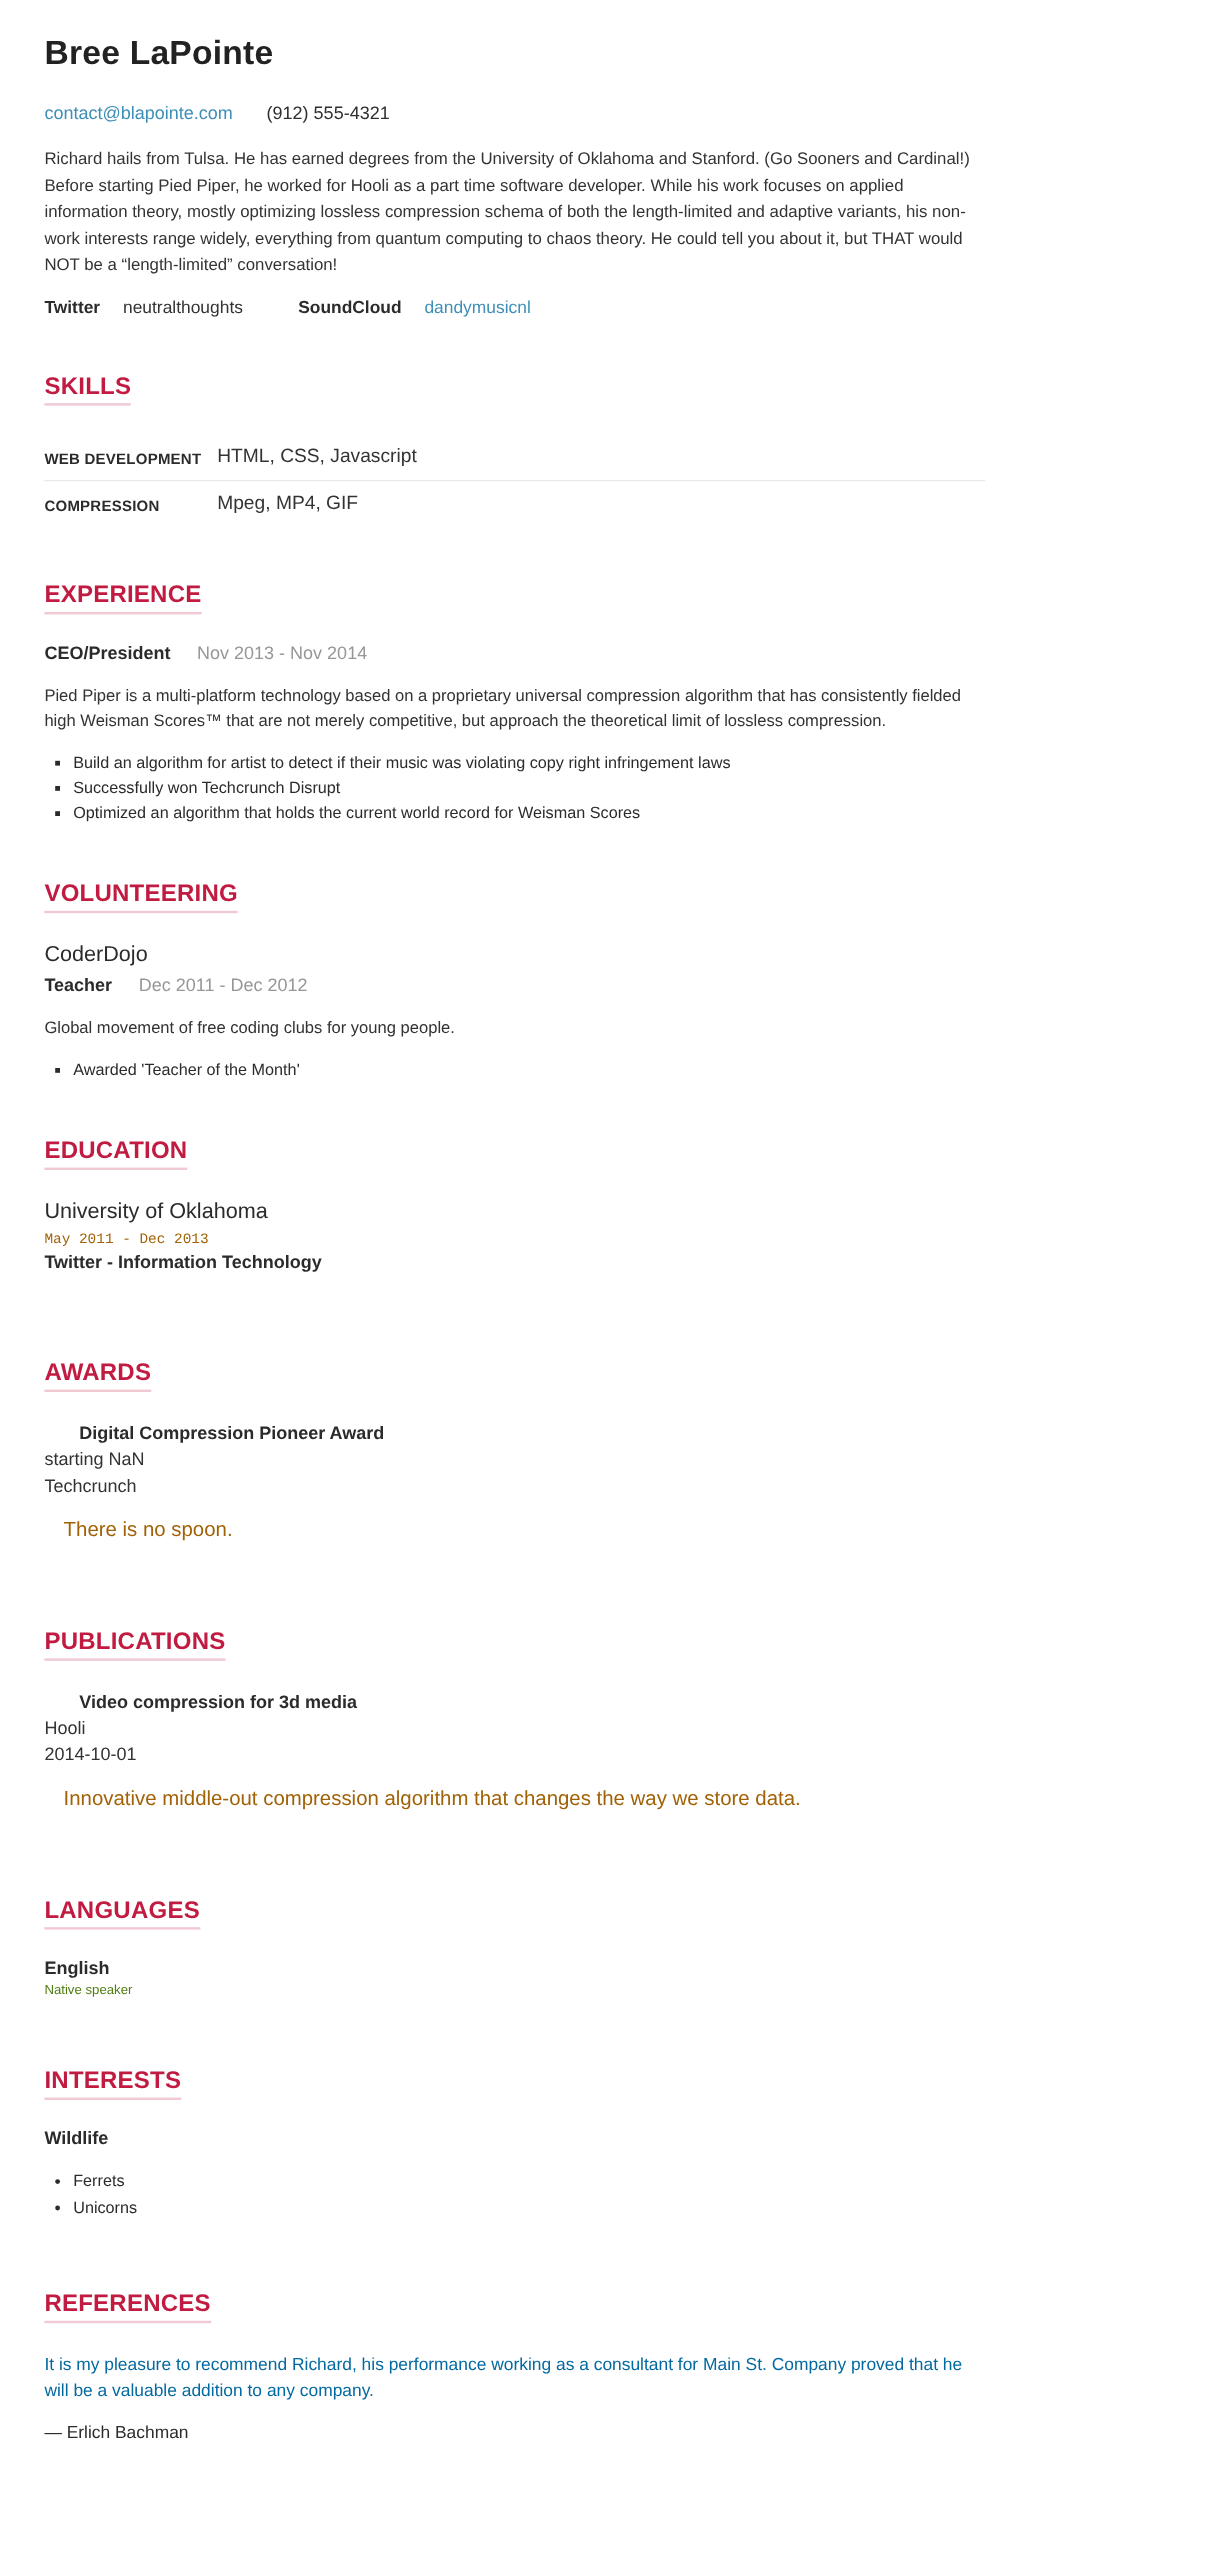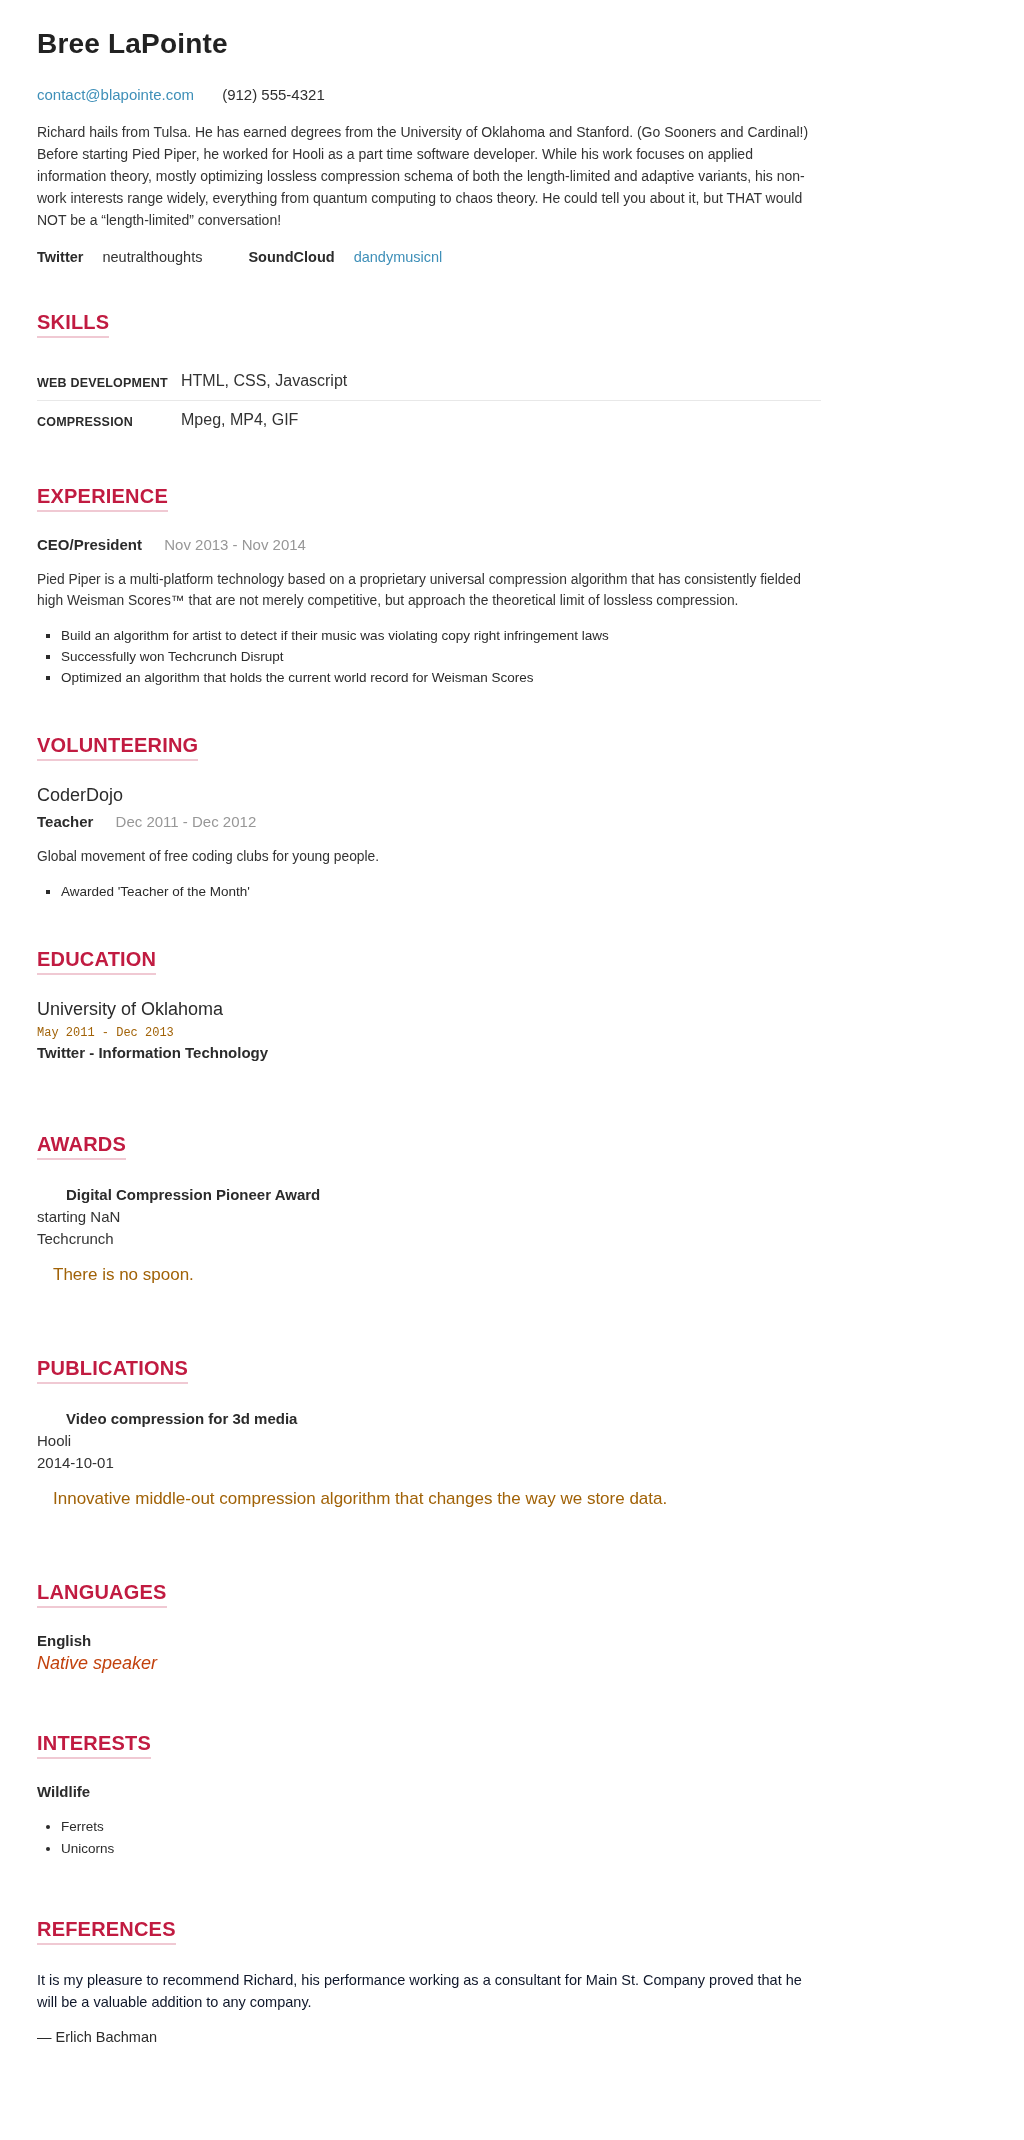--- a/index.html
+++ b/index.html
@@ -89,27 +89,27 @@
   .edu-dates { font-size: 12px; color: #a16207; margin-top: 6px; font-family: Liberation Mono, monospace; }
   .degree { font-size: 15px; font-weight: 600; color: #2b2b2b; margin-top: 4px; }
 
   
   .block-title { font-size: 15px; font-weight: 600; color: #2b2b2b; line-height: 22px; margin-left: 29px; }
   .block-line { font-size: 15px; color: #333333; line-height: 22px; }
   .block-summary { margin: 14px 0 0 16px; font-size: 17px; line-height: 21px; color: #a16207; }
 
   
   .lang-name { font-size: 15px; font-weight: 600; color: #2b2b2b; }
-  .fluency { font-size: 18px; font-style: italic; color: #c2410c; margin-top: 4px; }
+  .fluency { font-size: 11px; color: #4d7c0f; margin-top: 4px; }
 
   
   .interest-name { font-size: 15px; font-weight: 600; color: #2b2b2b; }
 
   
-  .ref-text { margin: 0; font-size: 14.5px; line-height: 22px; color: #0f172a; }
+  .ref-text { margin: 0; font-size: 14.5px; line-height: 22px; color: #0369a1; }
   .ref-name { margin-top: 16px; font-size: 14.5px; color: #2b2b2b; }
 </style>
 </head>
 <body>
 
 <div class="page">
   <div class="content">
 
     <header>
       <h1 class="name">Bree LaPointe</h1>

